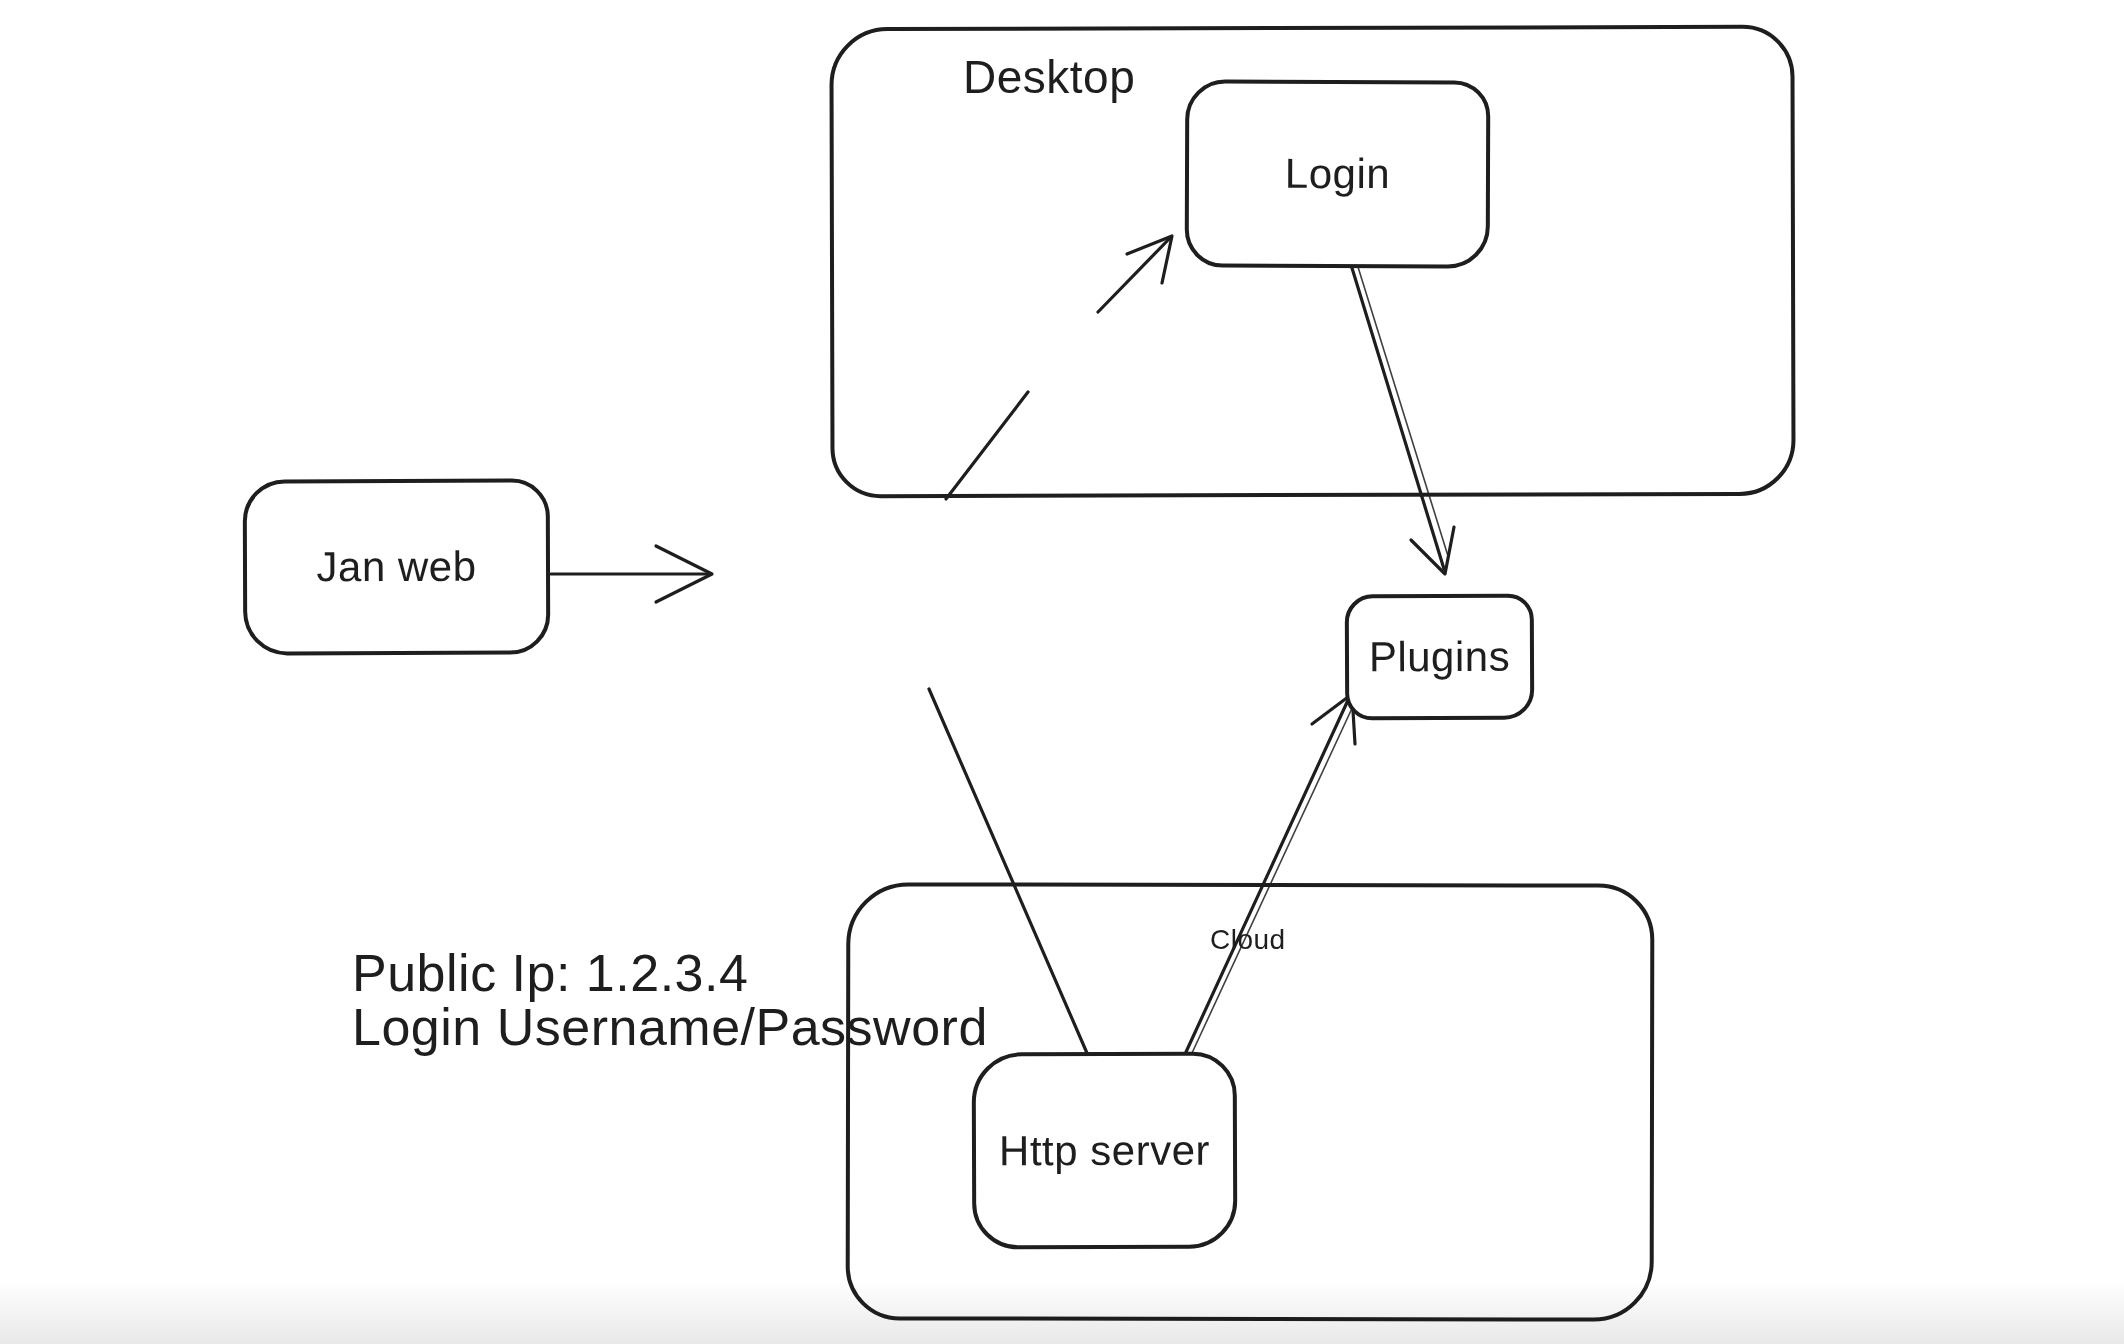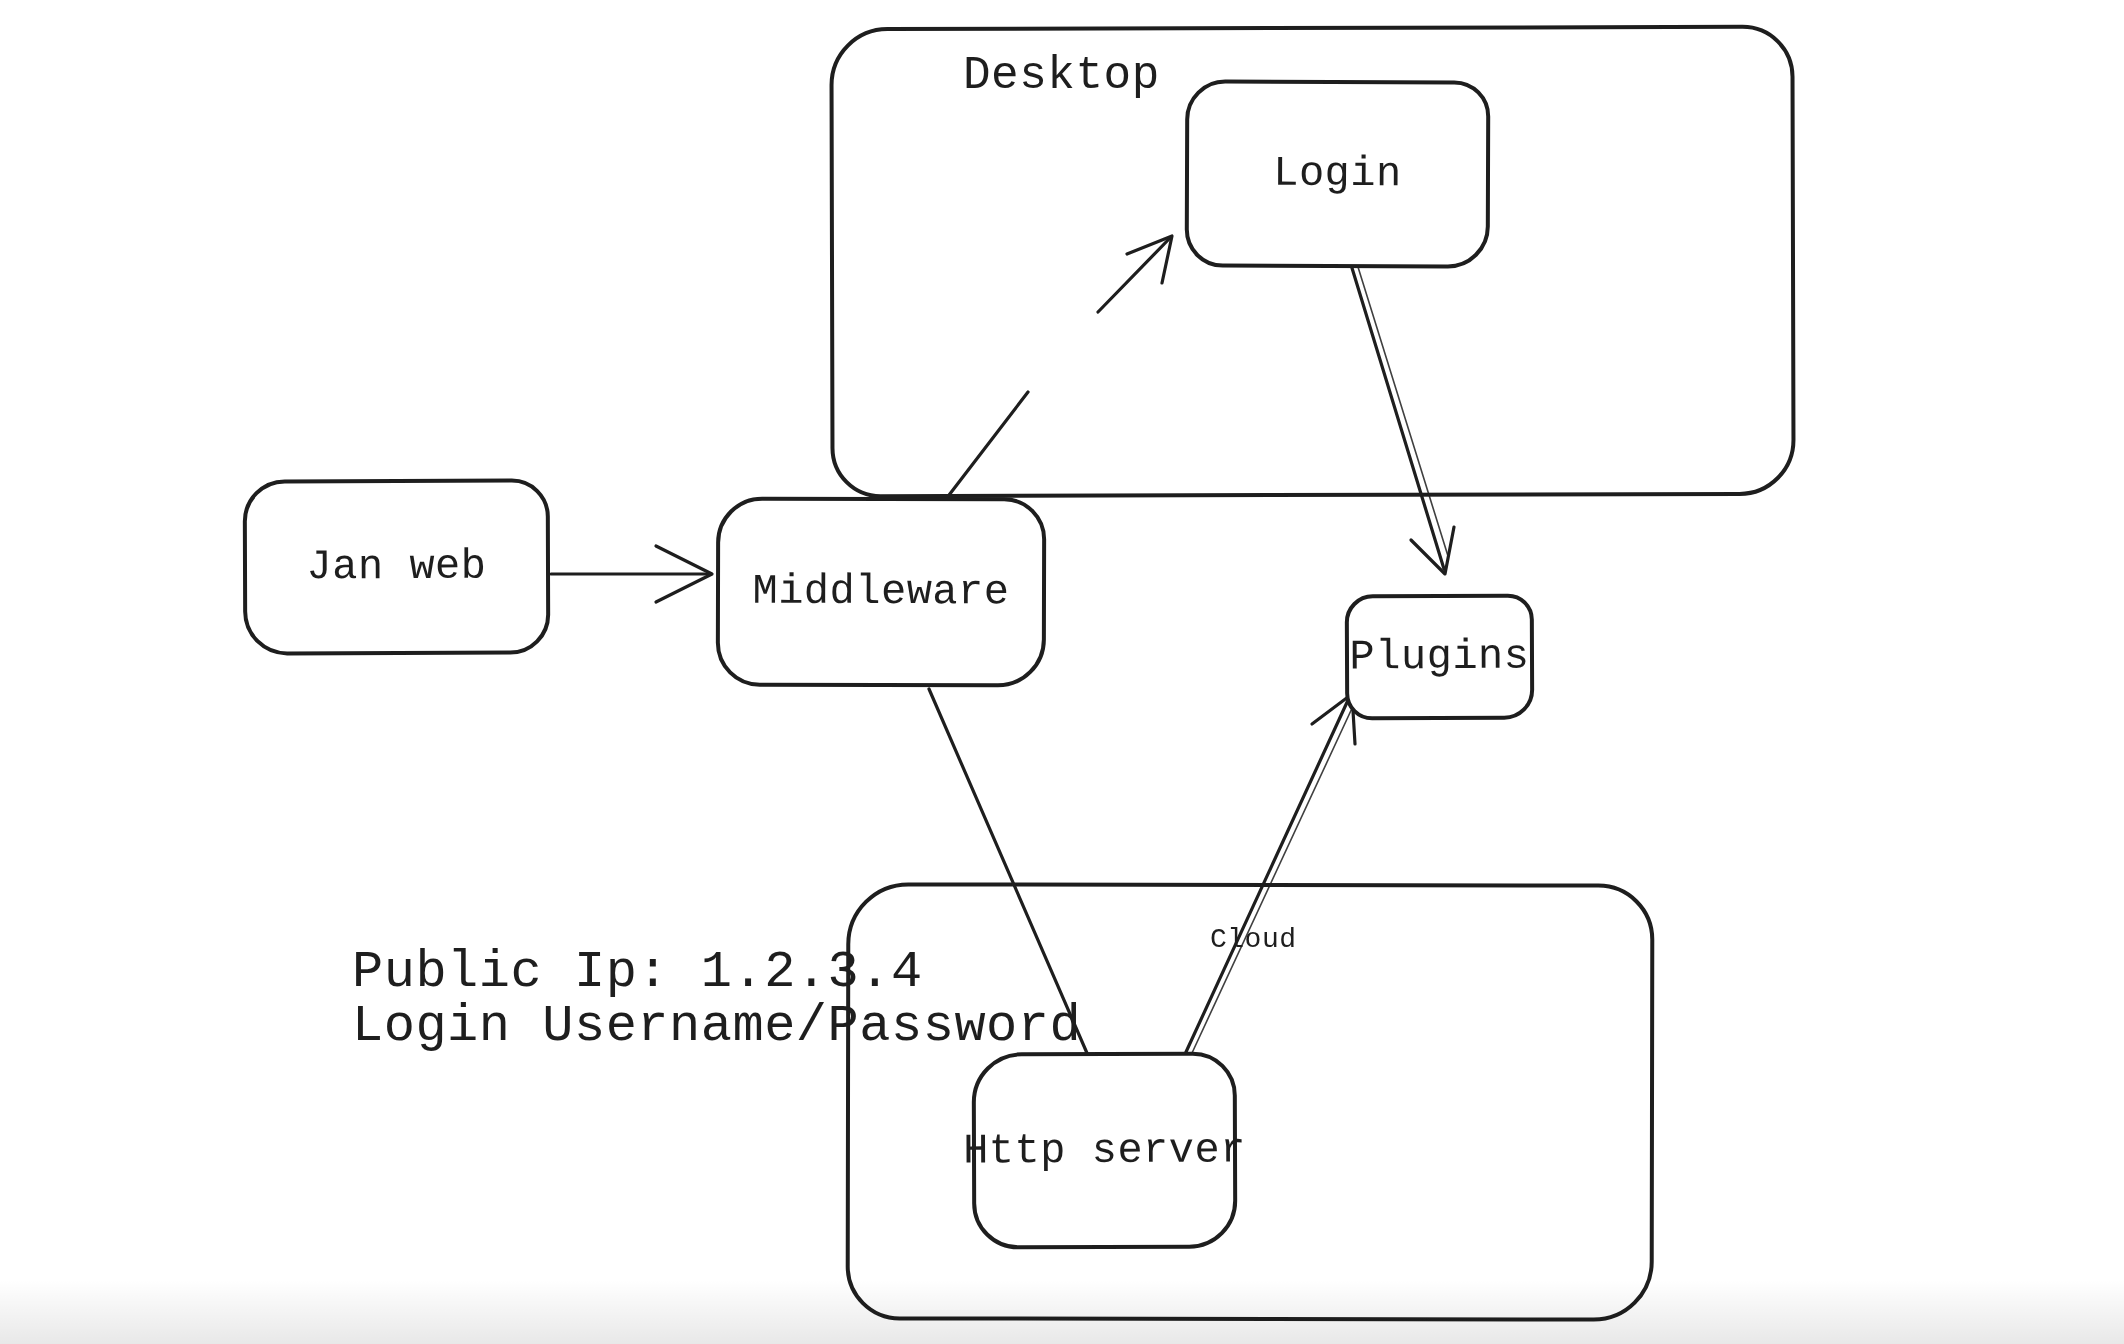--- a/index.html
+++ b/index.html
@@ -2,21 +2,21 @@
 <html><head>
 <meta charset="utf-8">
 <style>
   html, body { margin: 0; padding: 0; background: #ffffff; }
   #canvas {
     position: relative;
     width: 2124px;
     height: 1344px;
     background: #ffffff;
     overflow: hidden;
-    font-family: Liberation Mono, monospace;
+    font-family: Liberation Sans, sans-serif;
     color: #1e1e1e;
   }
   #edges {
     position: absolute;
     left: 0; top: 0;
     width: 2124px; height: 1344px;
   }
   .box {
     position: absolute;
     border: 4px solid #1e1e1e;
@@ -114,23 +114,20 @@
 
   <div class="box region" id="box-desktop"></div>
   <div class="box region" id="box-cloud"></div>
 
   <div class="floating-label" id="label-desktop">Desktop</div>
   <div class="floating-label" id="label-cloud">Cloud</div>
 
   <div class="box node" id="box-janweb">
     <span>Jan web</span>
   </div>
-  <div class="box node" id="box-middleware">
-    <span>Middleware</span>
-  </div>
   <div class="box node" id="box-bridge">
     <span>Login</span>
   </div>
   <div class="box node" id="box-plugins">
     <span>Plugins</span>
   </div>
   <div class="box node" id="box-httpserver">
     <span>Http server</span>
   </div>
 

